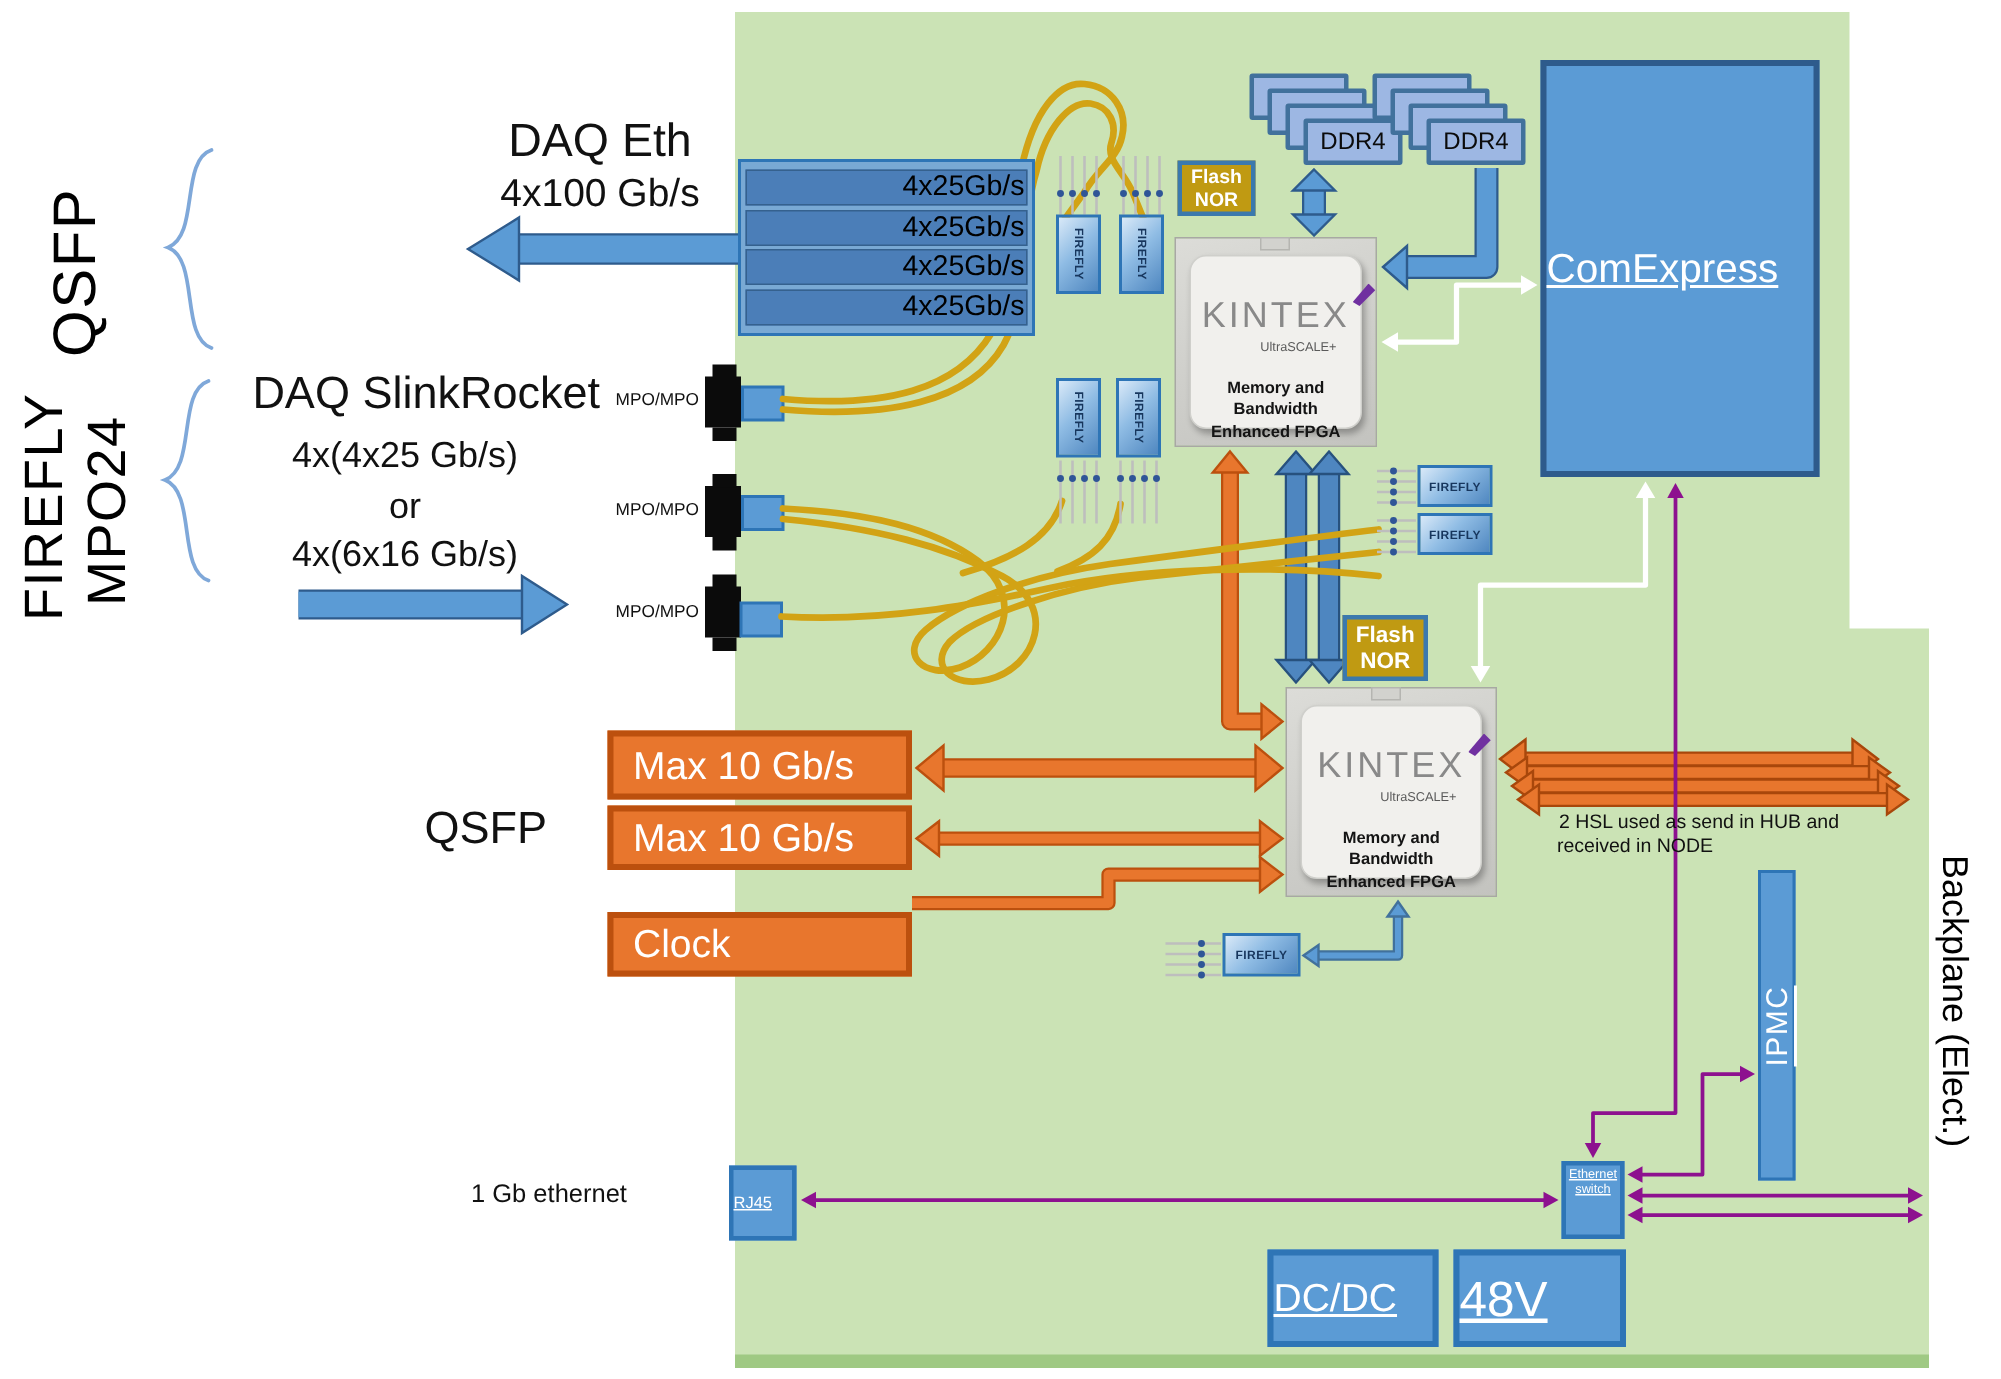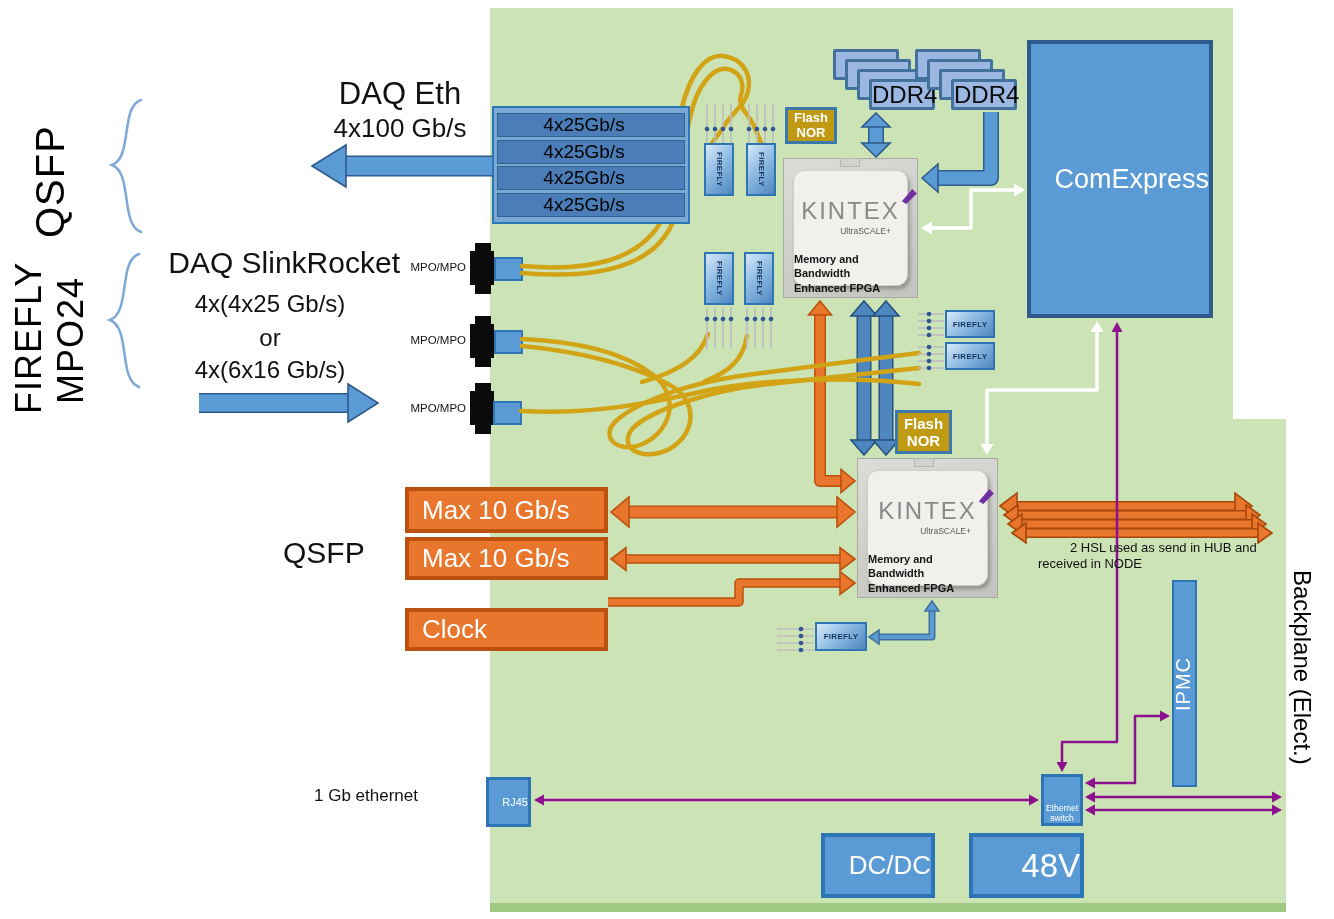--- a/index.html
+++ b/index.html
@@ -2,51 +2,51 @@
 <html><head>
 <meta charset="utf-8">
 <style>
   html,body{margin:0;padding:0;background:#fff;}
   #stage{position:relative;width:1334px;height:919px;background:#ffffff;overflow:hidden;
          font-family:"Liberation Sans",sans-serif;color:#111;}
   .abs{position:absolute;}
   #layer-svg{position:absolute;left:0;top:0;width:1334px;height:919px;}
   .vtext{writing-mode:vertical-rl;transform:rotate(180deg);}
   .vtext-cw{writing-mode:vertical-rl;}
-  .ctr{display:flex;align-items:center;justify-content:flex-end;}
+  .ctr{display:flex;align-items:center;justify-content:flex-start;text-decoration:underline;}
   .biglabel{font-size:38px;color:#000;letter-spacing:1px;}
   .bluebox{background:#5B9BD5;border:3px solid #2E75B6;color:#fff;box-sizing:border-box;}
   
   .qsfp-block{background:#79A9D4;border:2px solid #2E75B6;box-sizing:border-box;
               display:flex;flex-direction:column;justify-content:space-evenly;padding:2px 3px;}
   .qsfp-lane{height:24px;background:#4B7EB8;border:1px solid #35618E;box-sizing:border-box;
-             text-align:center;font-size:19px;line-height:22px;color:#000;padding-right:14px;}
+             text-align:right;font-size:19px;line-height:22px;color:#000;padding-right:1px;}
   
   .ff{border:2px solid #2E75B6;box-sizing:border-box;
       background:linear-gradient(135deg,#D9E9F8 0%,#8FBCE4 45%,#4F87C0 100%);
       display:flex;align-items:center;justify-content:center;
       color:#17365D;font-size:8px;font-weight:bold;letter-spacing:.3px;}
   
   .flash{background:#C09A12;border:3px solid #3B79AD;box-sizing:border-box;
          color:#fff;font-weight:bold;display:flex;flex-direction:column;
          align-items:center;justify-content:center;line-height:1.15;}
   
   .kintex{background:linear-gradient(160deg,#DCDCD8,#C3C3BF);border:1px solid #A8A8A4;box-sizing:border-box;}
   .kintex .tab{position:absolute;top:-1px;left:56px;width:18px;height:7px;background:#D2D2CE;border:1px solid #B5B5B1;}
   .kinner{position:absolute;left:9px;top:11px;right:9px;bottom:11px;background:#F1F0ED;
           border-radius:11px;border:1px solid #CFCFCB;box-shadow:2px 3px 4px rgba(0,0,0,.28);}
   .kbrand{text-align:center;margin-top:26px;font-size:24px;color:#898989;letter-spacing:2px;position:relative;}
   .klogo{position:absolute;display:inline-block;width:15px;height:15px;background:#7030A0;
          clip-path:polygon(0 82%,70% 0,100% 30%,30% 100%);margin-left:2px;top:-8px;}
   .kfam{text-align:right;padding-right:16px;font-size:8.5px;color:#5A5A5A;margin-top:1px;}
-  .kdesc{text-align:left;font-size:11px;color:#141414;margin-top:16px;line-height:1.3;font-weight:bold;}
+  .kdesc{text-align:center;font-size:11px;color:#141414;margin-top:16px;line-height:1.3;font-weight:bold;}
   
   .ddr{position:absolute;width:66px;height:31px;background:#9DB7E3;border:3px solid #41719C;
        box-sizing:border-box;border-radius:2px;}
-  .ddr .t{font-size:24px;color:#0B0B0B;text-align:center;line-height:25px;}
+  .ddr .t{font-size:16px;color:#0B0B0B;text-align:center;line-height:25px;}
   
   .tcds-port{background:#E8762D;border:4px solid #BC500E;box-sizing:border-box;color:#fff;
              font-size:26px;display:flex;align-items:center;padding-left:13px;}
   .note{font-size:13px;color:#111;}
 </style>
 </head>
 <body>
 
 <div id="stage">
 
@@ -308,35 +308,35 @@
   </div>
 
   <div class="abs bluebox ctr" style="left:1027px;top:40px;width:186px;height:278px;border-width:4px;border-color:#2E5B8C;font-size:27px;">
     <span>ComExpress</span>
   </div>
 
   <div class="abs tcds-port" style="left:405px;top:487px;width:203px;height:46px;">Max 10 Gb/s</div>
   <div class="abs tcds-port" style="left:405px;top:537px;width:203px;height:43px;">Max 10 Gb/s</div>
   <div class="abs tcds-port" style="left:405px;top:608px;width:203px;height:43px;">Clock</div>
 
-  <div class="abs note" style="left:1070px;top:540px;width:230px;">2 HSL used as send in HUB and</div>
+  <div class="abs note" style="left:996px;top:540px;width:230px;text-align:right;">2 HSL used as send in HUB and</div>
   <div class="abs note" style="left:1038px;top:556px;width:230px;">received in NODE</div>
 
   <div class="abs bluebox ctr" style="left:1172px;top:580px;width:25px;height:207px;border-width:2px;">
     <span class="vtext" style="font-size:20px;letter-spacing:1px;">IPMC</span>
   </div>
 
   <div class="abs vtext-cw" style="left:1288px;top:570px;height:260px;font-size:24px;color:#000;">Backplane (Elect.)</div>
 
   <div class="abs bluebox ctr" style="left:486px;top:777px;width:45px;height:50px;font-size:11px;">
     <span>RJ45</span>
   </div>
   <div class="abs bluebox ctr" style="left:1041px;top:774px;width:42px;height:52px;flex-direction:column;font-size:8.5px;line-height:1.2;">
     <span>Ethernet</span>
     <span>switch</span>
   </div>
-  <div class="abs bluebox ctr" style="left:821px;top:833px;width:114px;height:65px;border-width:4px;font-size:26px;">
+  <div class="abs bluebox ctr" style="left:845px;top:833px;width:114px;height:65px;border-width:4px;font-size:26px;">
     <span>DC/DC</span>
   </div>
   <div class="abs bluebox ctr" style="left:969px;top:833px;width:115px;height:65px;border-width:4px;font-size:33px;">
     <span>48V</span>
   </div>
 </div>
 
 </body></html>

